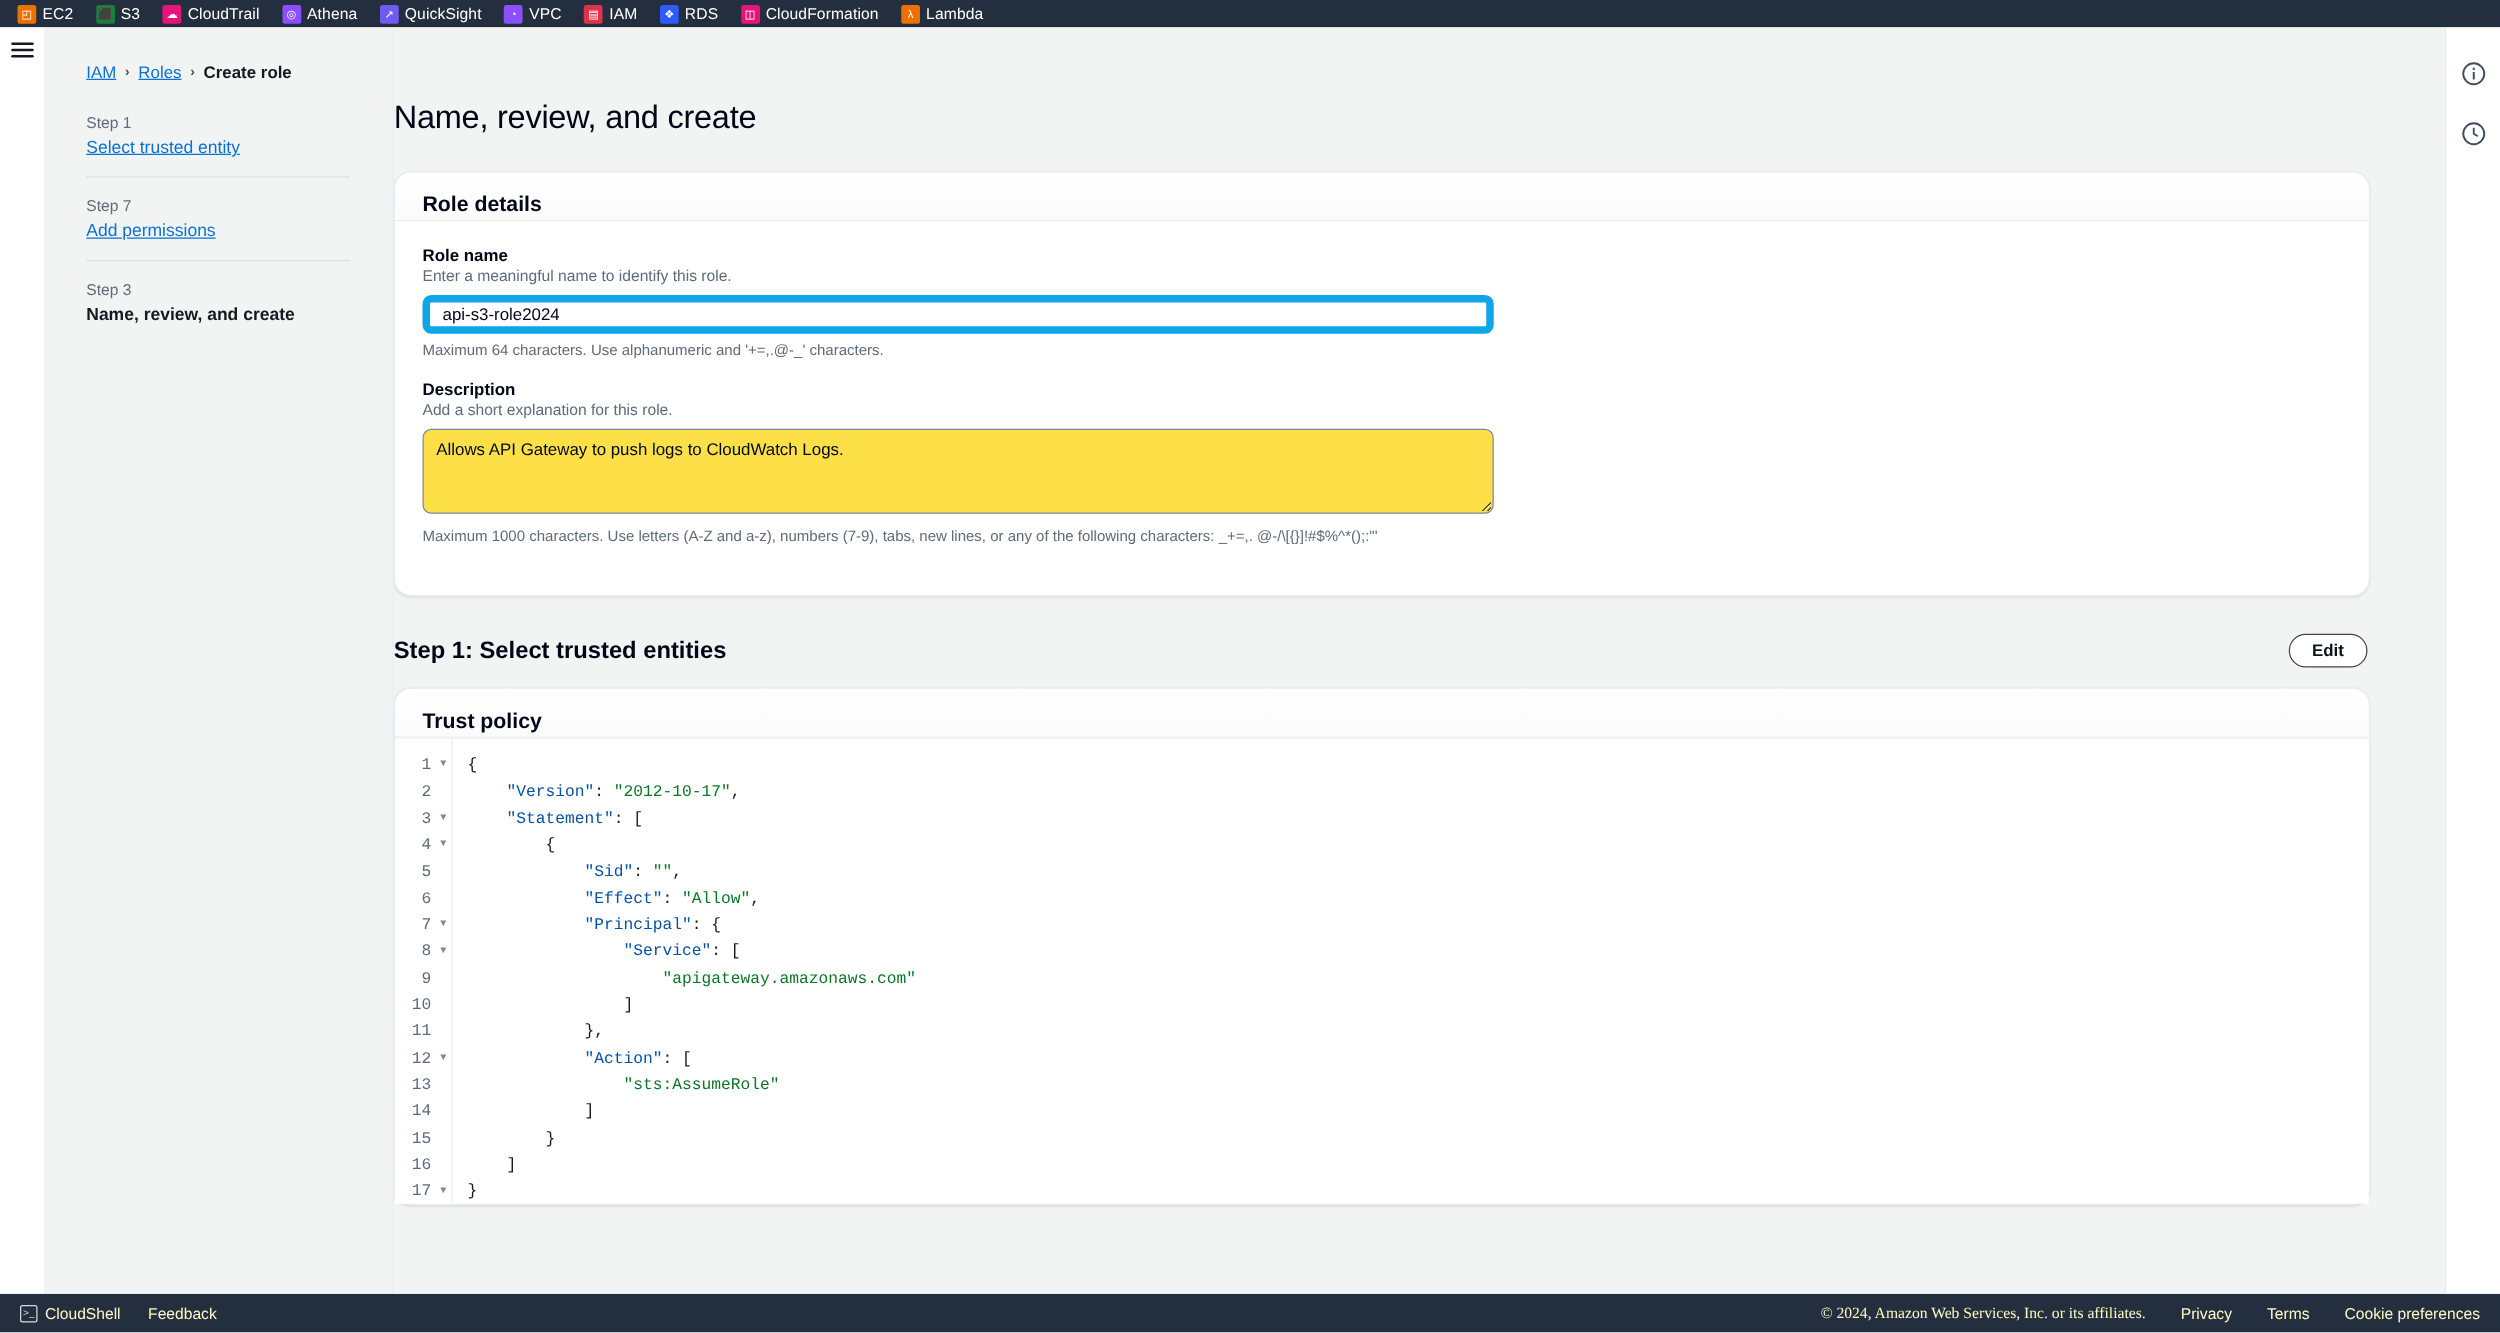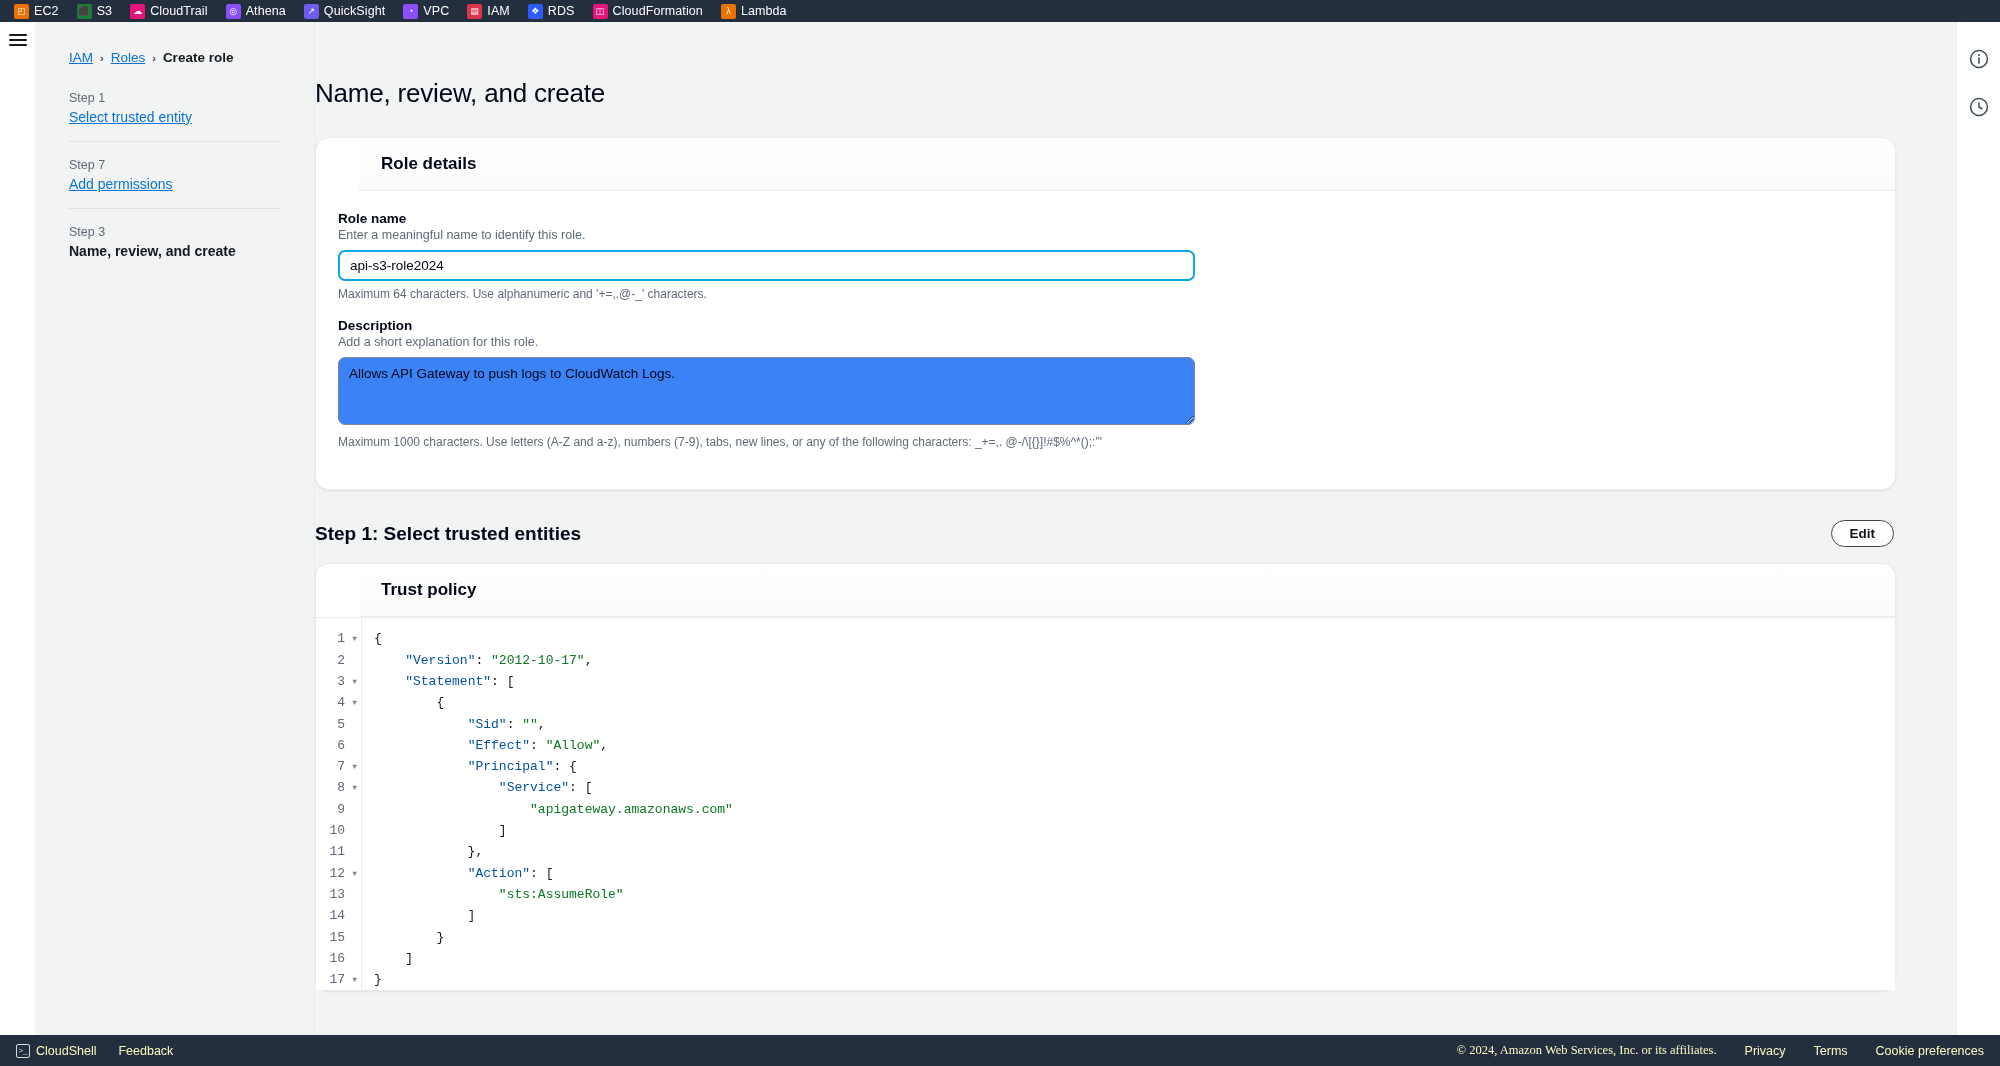--- a/index.html
+++ b/index.html
@@ -133,25 +133,24 @@
   }
 
   .card {
     background: #ffffff;
     border: 1px solid #e9ebed;
     border-radius: 14px;
     box-shadow: 0 1px 2px rgba(0,7,22,0.08);
     margin-bottom: 30px;
   }
   .card-head {
-    padding: 16px 22px 16px 22px;
+    padding: 16px 22px 2px 22px;
     border-bottom: 1px solid #e9ebed;
     background: linear-gradient(180deg,#ffffff,#fbfbfb);
     border-radius: 14px 14px 0 0;
-    margin-left: 43px;
   }
   .card-head h2 {
     margin: 0;
     font-size: 17px;
     font-weight: bold;
     color: #000716;
   }
   .card-body { padding: 20px 22px 24px 22px; }
 
   .field { margin-bottom: 16px; }
@@ -159,37 +158,37 @@
   .field-desc { font-size: 12.5px; color: #5f6b7a; margin-bottom: 8px; }
   .field-hint { font-size: 12px; color: #5f6b7a; margin-top: 5px; line-height: 1.35; }
 
   input.txt {
     width: 857px;
     height: 31px;
     padding: 4px 10px;
     font-size: 13.5px;
     font-family: "Liberation Sans", sans-serif;
     color: #000716;
-    border: 2px solid #0ea5e9;
+    border: 6px solid #0ea5e9;
     border-radius: 7px;
     outline: none;
     background: #ffffff;
   }
   textarea.txa {
     width: 857px;
     height: 68px;
     padding: 7px 10px;
     font-size: 13.5px;
     font-family: "Liberation Sans", sans-serif;
     color: #000716;
     border: 1px solid #7d8998;
     border-radius: 7px;
     outline: none;
     resize: both;
-    background: #3b82f6;
+    background: #fde047;
     line-height: 1.3;
   }
 
   .section-head-row {
     display: flex;
     align-items: center;
     justify-content: space-between;
     margin-bottom: 16px;
     padding-right: 2px;
   }

